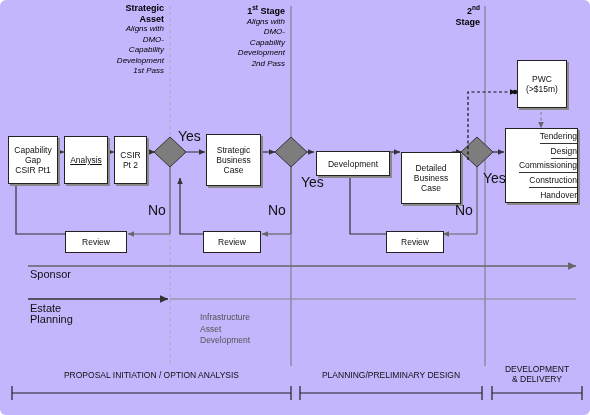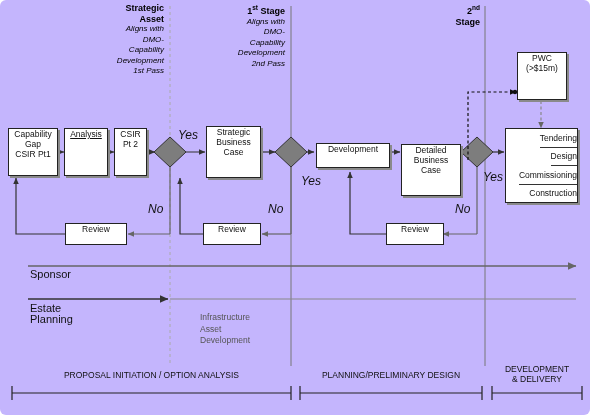--- a/index.html
+++ b/index.html
@@ -44,26 +44,28 @@
     display: block;
   }
   .hdr sup { font-size: 6.5px; }
 
   .pbox {
     position: absolute;
     box-sizing: border-box;
     border: 1.2px solid #222222;
     background: #ffffff;
     display: flex;
+    align-items: center;
     justify-content: center;
     text-align: center;
     font-size: 8.5px;
     line-height: 10px;
     color: #111111;
     padding: 0;
+    margin-top: 8px;
   }
   .pbox.shadow {
     box-shadow: 2px 2px 0 #8a8a8a;
   }
   .stackbox {
     position: absolute;
     box-sizing: border-box;
     border: 1.2px solid #222222;
     background: #ffffff;
     box-shadow: 2px 2px 0 #8a8a8a;
@@ -76,24 +78,23 @@
     align-items: center;
     justify-content: center;
     font-size: 8.5px;
     border-bottom: 1px solid #333333;
     color: #111111;
   }
   .stackrow:last-child { border-bottom: none; }
 
   .lbl {
     position: absolute;
-    font-size: 12px;
+    font-size: 14px;
     color: #111111;
     white-space: nowrap;
-    font-style: italic;
   }
   .lbl-lane {
     position: absolute;
     font-size: 11px;
     line-height: 10.5px;
     color: #111111;
   }
   .lbl-muted {
     position: absolute;
     font-size: 8.5px;
@@ -241,20 +242,21 @@
       <span>PWC</span><br>
       <span>(&gt;$15m)</span>
     </div>
   </div>
 
   <div class="stackbox" style="left:505px; top:128px; width:73px; height:75px;align-items:flex-end;">
     <div class="stackrow">Tendering</div>
     <div class="stackrow">Design</div>
     <div class="stackrow">Commissioning</div>
     <div class="stackrow">Construction</div>
+    <div class="stackrow">Handover</div>
   </div>
 
   <div class="pbox" style="left:65px; top:223px; width:62px; height:22px; border-width:1.6px;">
     <span>Review</span>
   </div>
   <div class="pbox" style="left:203px; top:223px; width:58px; height:22px; border-width:1.6px;">
     <span>Review</span>
   </div>
   <div class="pbox" style="left:386px; top:223px; width:58px; height:22px; border-width:1.6px;">
     <span>Review</span>

